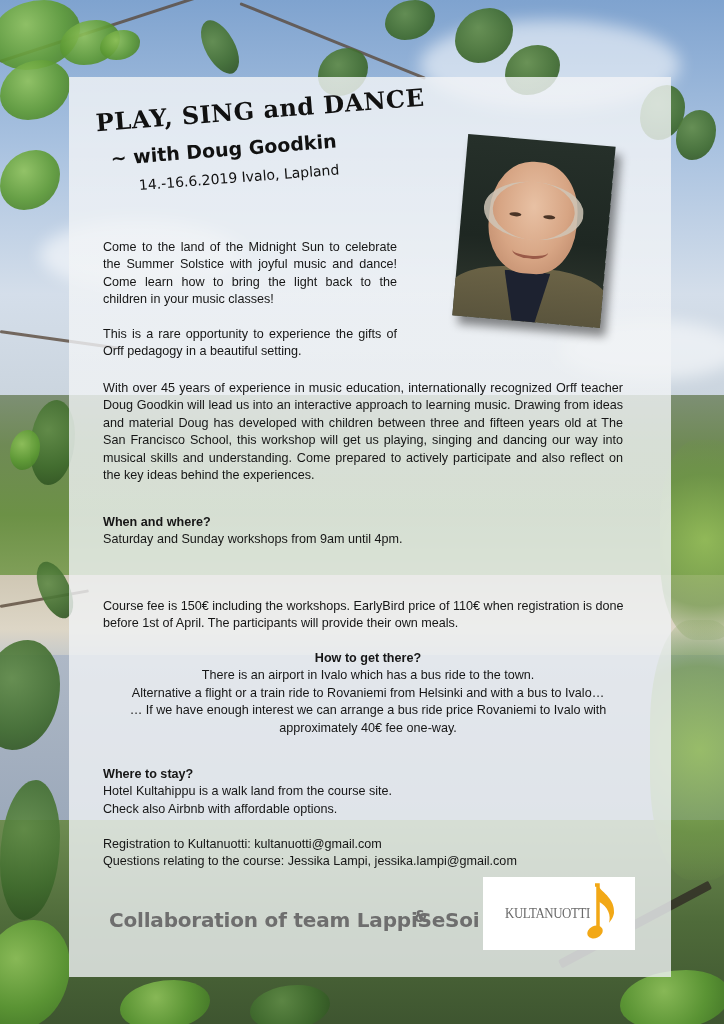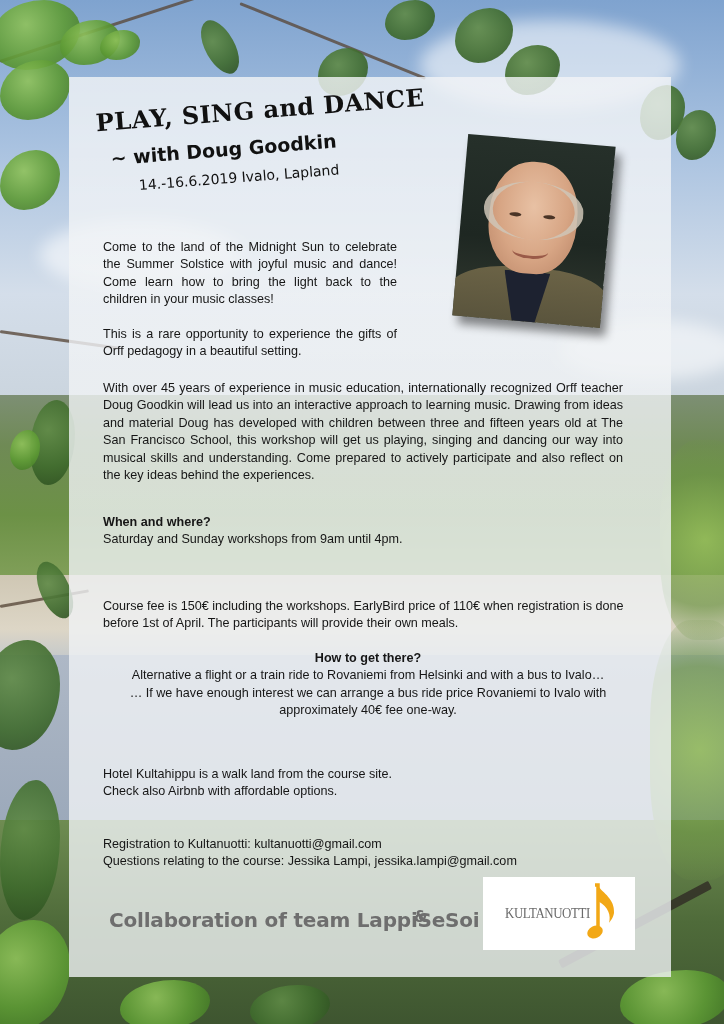--- a/index.html
+++ b/index.html
@@ -222,26 +222,28 @@
 
 <div class="text block when">
   <span class="heading">When and where?</span>
   <span class="line">Saturday and Sunday workshops from 9am until 4pm.</span>
 </div>
 
 <div class="text fee">Course fee is 150€ including the workshops. EarlyBird price of 110€ when registration is done before 1st of April. The participants will provide their own meals.</div>
 
 <div class="text block how">
   <span class="heading">How to get there?</span>
+  <span class="line">There is an airport in Ivalo which has a bus ride to the town.</span>
   <span class="line">Alternative a flight or a train ride to Rovaniemi from Helsinki and with a bus to Ivalo…</span>
   <span class="line">… If we have enough interest we can arrange a bus ride price Rovaniemi to Ivalo with</span>
   <span class="line">approximately 40€ fee one-way.</span>
 </div>
 
 <div class="text block stay">
+  <span class="heading">Where to stay?</span>
   <span class="line">Hotel Kultahippu is a walk land from the course site.</span>
   <span class="line">Check also Airbnb with affordable options.</span>
 </div>
 
 <div class="text block contact">
   <span class="line"><span>Registration to Kultanuotti: </span><span>kultanuotti@gmail.com</span></span>
   <span class="line"><span>Questions relating to the course: Jessika Lampi, </span><span>jessika.lampi@gmail.com</span></span>
 </div>
 
 <div class="collab">Collaboration of team LappiSeSoi</div>

